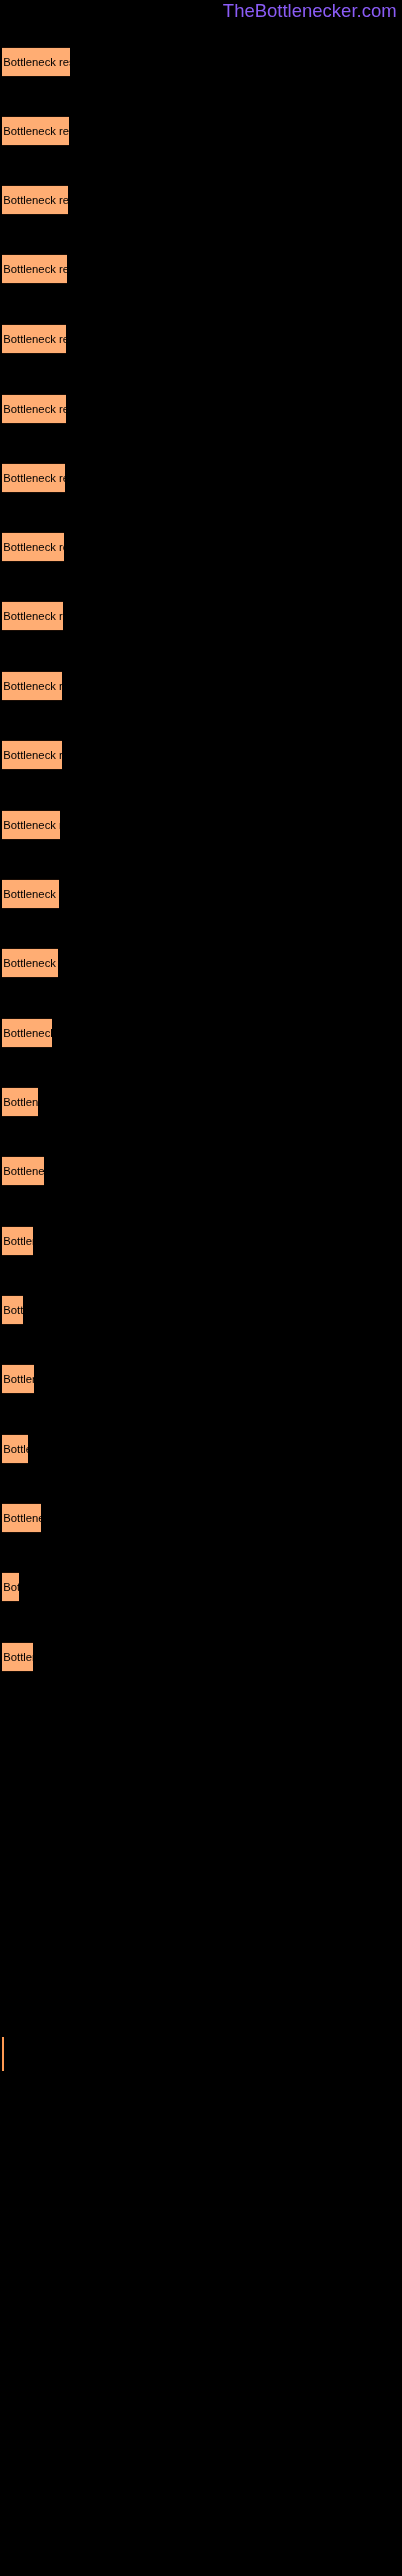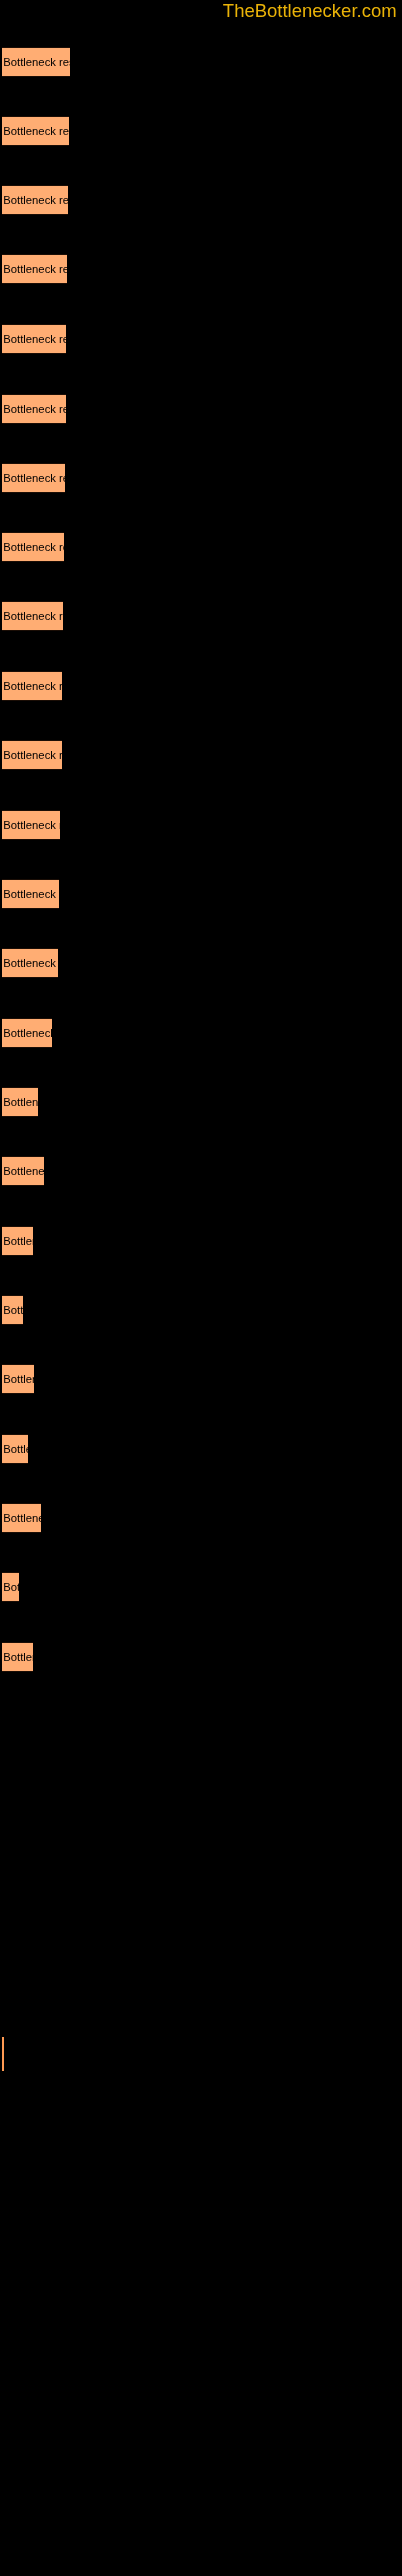--- a/index.html
+++ b/index.html
@@ -30,21 +30,21 @@
     width: 403px;
     height: 24px;
     text-align: right;
     padding-right: 6.4px;
     box-sizing: border-box;
   }
   .site-title {
     display: inline-block;
     font-size: 18.5px;
     line-height: 22.5px;
-    color: #eab308;
+    color: #8b5cf6;
     letter-spacing: 0px;
     font-family: "Liberation Sans", sans-serif;
     white-space: nowrap;
   }
 
   
   .plot-area {
     position: absolute;
     top: 0;
     left: 0;

